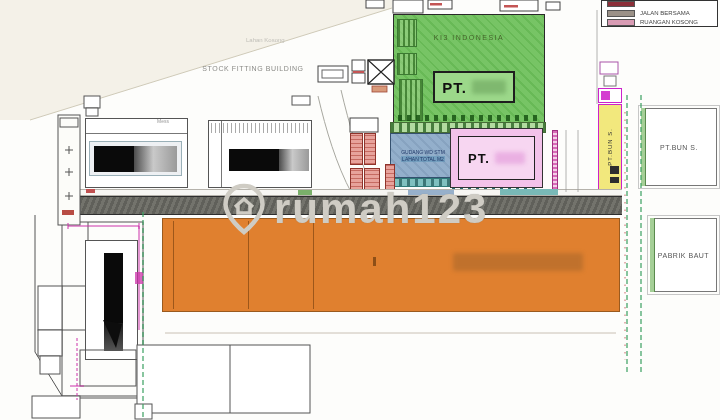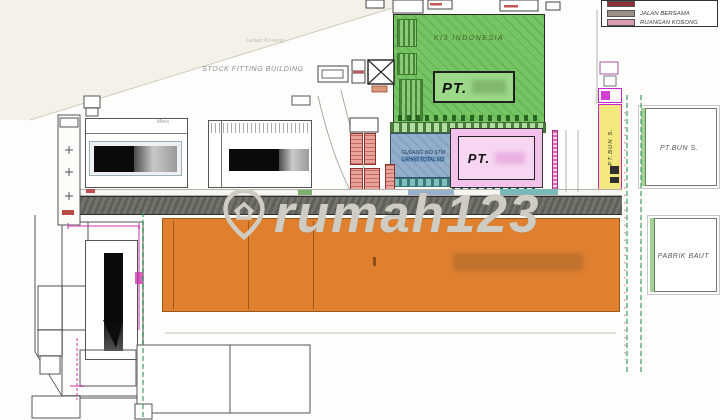--- a/index.html
+++ b/index.html
@@ -1,17 +1,17 @@
 <!DOCTYPE html>
 <html><head>
 <meta charset="utf-8">
 <style>
   html,body{margin:0;padding:0;background:#ffffff;}
   body{width:720px;height:420px;overflow:hidden;font-family:"Liberation Sans",sans-serif;}
-  #plan{position:relative;width:720px;height:420px;background:#fdfdfb;overflow:hidden;font-style:italic;}
+  #plan{position:relative;width:720px;height:420px;background:#fdfdfb;overflow:hidden;}
   .abs{position:absolute;box-sizing:border-box;}
   svg.layer{position:absolute;left:0;top:0;z-index:0;}
   svg#svg-over{z-index:3;}
   .blk{z-index:1;}
   .lbl{z-index:4;color:#555;line-height:1.1;}
   
   .green-block{background:repeating-linear-gradient(45deg,#77c465 0 5px,#68b956 5px 7px);border:1.5px solid #2a2a2a;}
   .green-vstrip{background:repeating-linear-gradient(90deg,rgba(60,120,45,.8) 0 2px,rgba(160,210,140,.5) 2px 5px);border:1px solid #3c7a32;}
   .green-tickrow{background-color:#b2dba0;background-image:repeating-linear-gradient(90deg,rgba(25,85,20,.7) 0 3px,transparent 3px 8px);border:1px solid #456b35;}
   .ptbox-green{background:#9cd88a;border:2px solid #1e1e1e;display:flex;align-items:center;justify-content:center;gap:5px;}
@@ -49,21 +49,21 @@
   
   #legend{z-index:6;background:#fff;border:1px solid #333;overflow:hidden;padding:0 3px;}
   .leg-row{display:flex;align-items:center;gap:5px;height:8px;margin:1px 2px;}
   .leg-sw{width:26px;height:5px;border:0.5px solid #555;flex:none;}
   .leg-sw0{background:#8c2f39;height:4px;}
   .leg-sw1{background:#9b9188;}
   .leg-sw2{background:#d99cb4;}
   .leg-lbl{font-size:6px;color:#444;white-space:nowrap;}
   
   #watermark{z-index:5;display:flex;align-items:center;gap:8px;color:#cfccc4;}
-  #watermark .wm-text{font-size:53px;font-weight:bold;letter-spacing:2px;text-shadow:0 0 1px rgba(120,120,118,.55);}
+  #watermark .wm-text{font-size:42px;font-weight:bold;letter-spacing:2px;text-shadow:0 0 1px rgba(120,120,118,.55);}
   .iline{position:absolute;background:rgba(90,45,5,.5);width:1px;top:2px;bottom:2px;}
 </style>
 </head>
 <body>
 
 <div id="plan">
 
   <svg class="layer" id="svg-under" width="720" height="420">
     <polygon points="0,0 392,0 392,8 30,120 0,120" fill="#f4f1e8"></polygon>
     <path d="M30,120 L392,8" stroke="#cfcab8" fill="none"></path>

